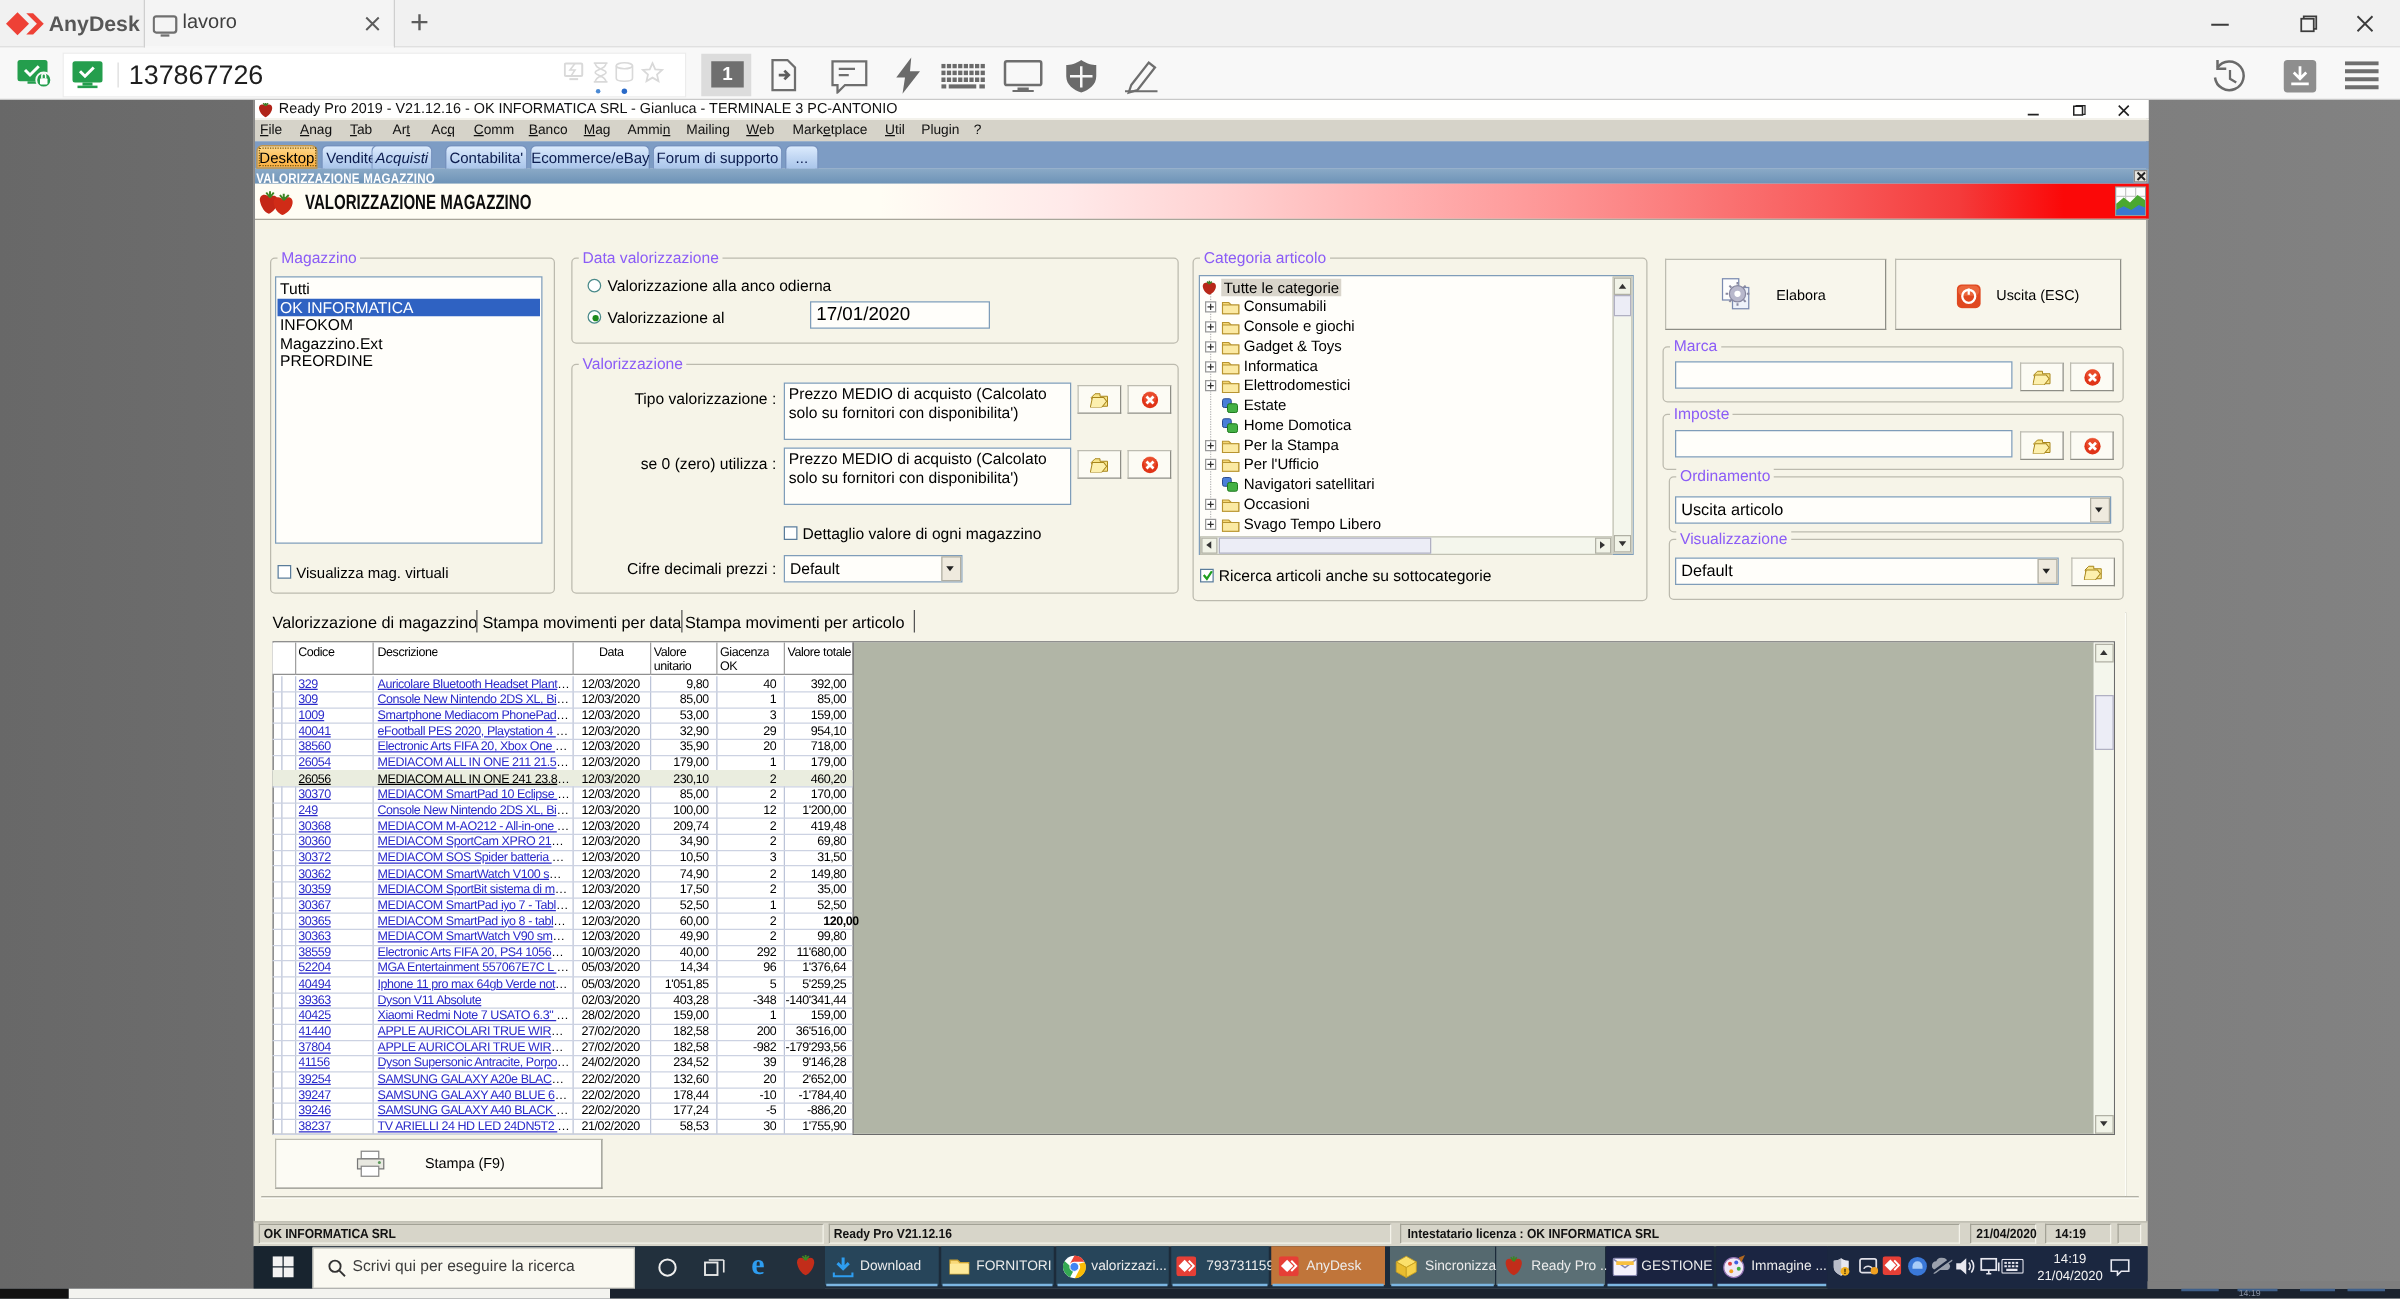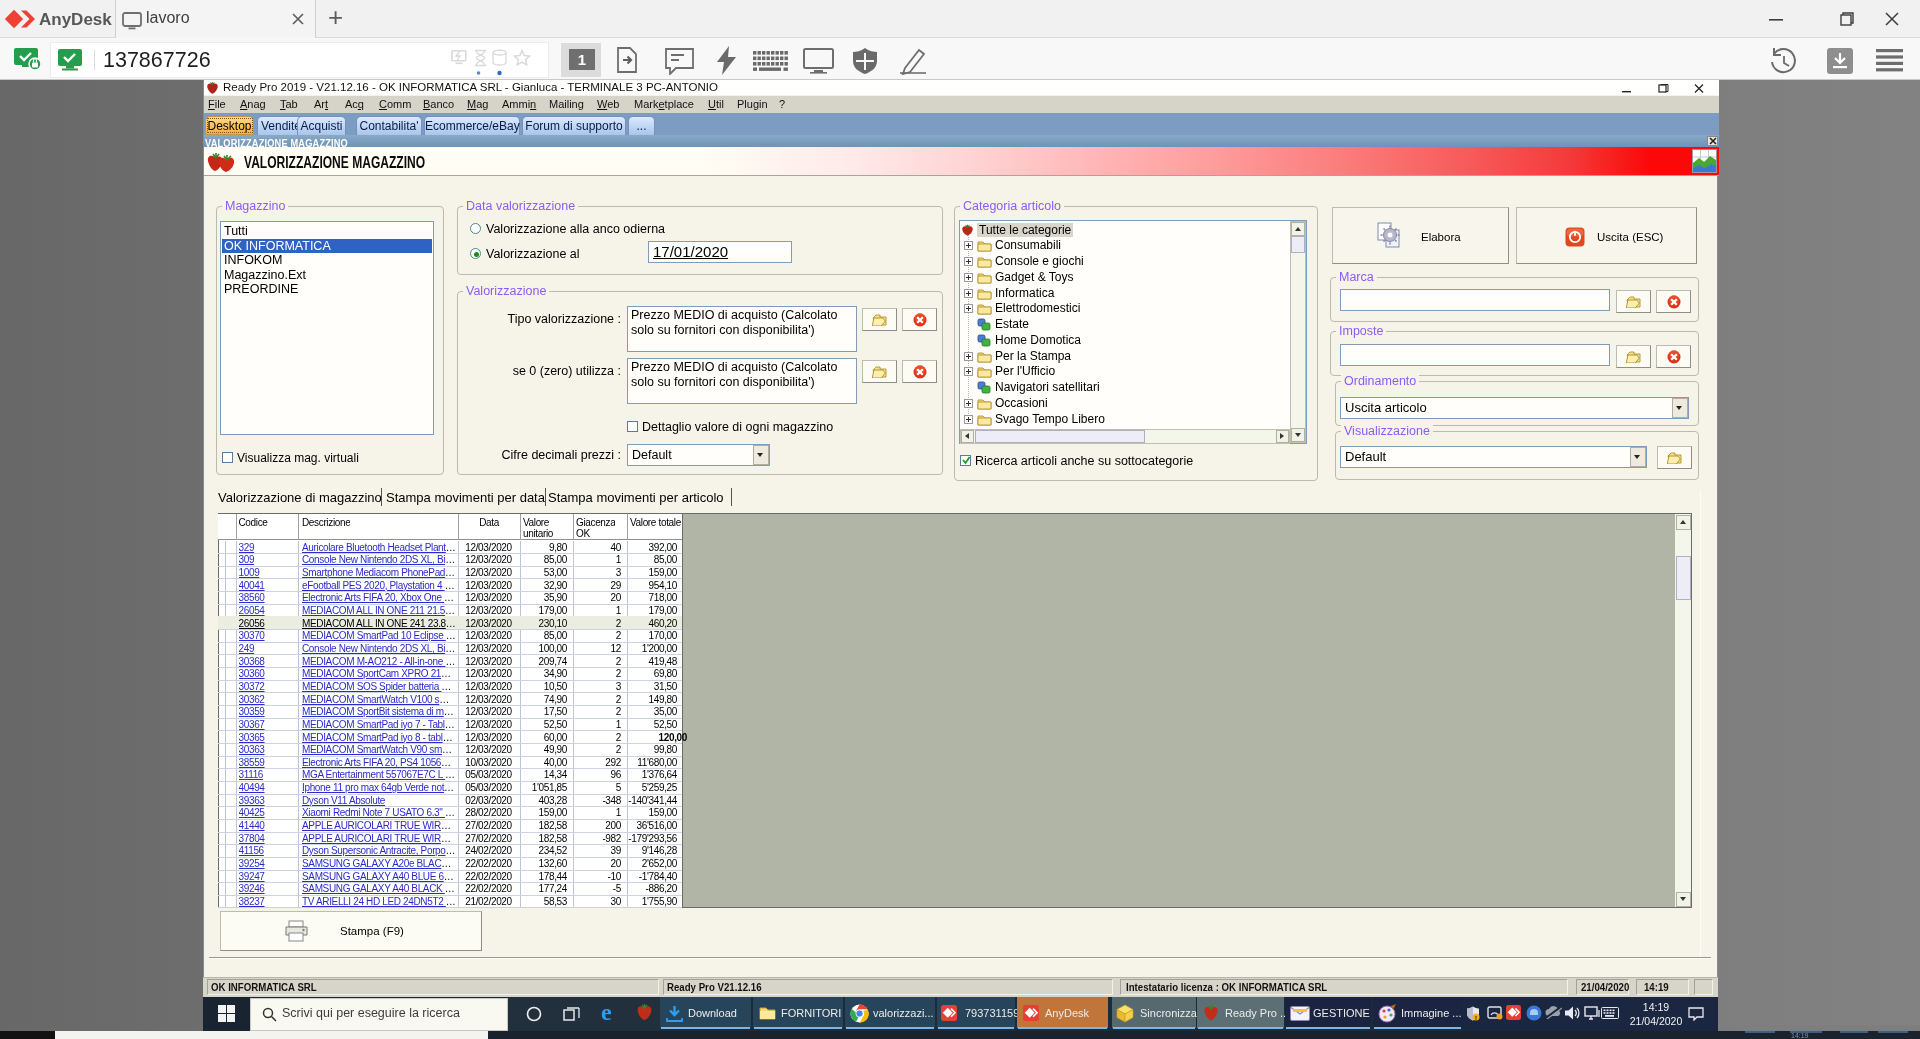--- a/index.html
+++ b/index.html
@@ -210,21 +210,21 @@
 <div class="menuitem" style="left:263px;"><u>M</u>ag</div>
 <div class="menuitem" style="left:298px;">Ammi<u>n</u></div>
 <div class="menuitem" style="left:345px;">Mailin<u>g</u></div>
 <div class="menuitem" style="left:393px;"><u>W</u>eb</div>
 <div class="menuitem" style="left:430px;">Mark<u>e</u>tplace</div>
 <div class="menuitem" style="left:504px;"><u>U</u>til</div>
 <div class="menuitem" style="left:533px;">Plugin</div>
 <div class="menuitem" style="left:575px;">?</div>
 <div class="apptab sel" style="left:1px;width:49px;line-height:18px;">Desktop</div>
 <div class="apptab" style="left:53px;width:48px;line-height:18px;">Vendite</div>
-<div class="apptab" style="left:93px;width:49px;line-height:18px;">Acquisti</div>
+<div class="apptab" style="left:93px;width:49px;line-height:18px;font-style:italic;">Acquisti</div>
 <div class="apptab" style="left:152px;width:66px;line-height:18px;">Contabilita'</div>
 <div class="apptab" style="left:220px;width:96px;line-height:18px;">Ecommerce/eBay</div>
 <div class="apptab" style="left:318px;width:104px;line-height:18px;">Forum di supporto</div>
 <div class="apptab" style="left:424px;width:27px;line-height:18px;">...</div>
 <div class="abs" style="left:2.5px;top:38px;width:46px;height:15px;border:1px dotted #7a5a10;"></div>
 
 <div class="tx" style="left:1px;top:56.5px;font-size:11px;font-weight:bold;color:#fff;letter-spacing:0.2px;transform:scaleX(0.84);transform-origin:0 0;">VALORIZZAZIONE MAGAZZINO</div>
 <div class="abs" style="left:1503px;top:56px;width:11px;height:10px;background:#e8e6e0;border:1px solid #888;"></div>
 <svg class="abs" style="left:1504.5px;top:57px" width="8" height="8">
       <path d="M1 1 L7 7 M7 1 L1 7" stroke="#222" stroke-width="1.6"></path>
@@ -257,21 +257,21 @@
 <div class="cb" style="left:19px;top:372px;"></div>
 <div class="tx" style="left:34px;top:371px;font-size:12px;">Visualizza mag. virtuali</div>
 <div class="fs" style="left:254px;top:126px;width:486px;height:69px;">
         <div class="fslabel" style="left:5px;">Data valorizzazione</div>
       </div>
 <div class="rd" style="left:267px;top:143px;"></div>
 <div class="tx" style="left:283px;top:142px;font-size:12.5px;">Valorizzazione alla anco odierna</div>
 <div class="rd" style="left:267px;top:168px;"></div>
       <div class="abs" style="left:271px;top:172px;width:5px;height:5px;border-radius:50%;background:#1e8a1e;"></div>
 <div class="tx" style="left:283px;top:167px;font-size:12.5px;">Valorizzazione al</div>
-<div class="inp" style="left:445px;top:161px;width:144px;height:22px;font-size:15px;line-height:20px;padding-left:4px;text-decoration:underline;">17/01/2020</div>
+<div class="inp" style="left:445px;top:161px;width:144px;height:22px;font-size:15px;line-height:20px;padding-left:4px;">17/01/2020</div>
 <div class="fs" style="left:254px;top:211px;width:486px;height:184px;">
         <div class="fslabel" style="left:5px;">Valorizzazione</div>
       </div>
 <div class="tx" style="left:258px;top:232px;width:160px;text-align:right;font-size:12.5px;">Tipo valorizzazione :</div>
 <div class="inp" style="left:424px;top:226px;width:230px;height:46px;font-size:12.5px;line-height:15px;padding:1px 0 0 3px;">Prezzo MEDIO di acquisto (Calcolato solo su fornitori con disponibilita')</div>
 <div class="tx" style="left:258px;top:284px;width:160px;text-align:right;font-size:12.5px;">se 0 (zero) utilizza :</div>
 <div class="inp" style="left:424px;top:278px;width:230px;height:46px;font-size:12.5px;line-height:15px;padding:1px 0 0 3px;">Prezzo MEDIO di acquisto (Calcolato solo su fornitori con disponibilita')</div>
 <div class="btn" style="left:659px;top:228px;width:35px;height:23px;"></div>
       <svg class="abs" style="left:669px;top:233px" width="15" height="13" viewBox="0 0 15 13">
         <path d="M1 5 L4 2 h4 v2 h6 v8 h-10 z" fill="#f7e48a" stroke="#a8861c" stroke-width="0.8"></path>
@@ -631,21 +631,21 @@
 <div class="gc" style="left:372px;top:664.18px;width:46px;text-align:right;">2</div>
 <div class="gc" style="left:424px;top:664.18px;width:50px;text-align:right;">99,80</div>
 <div class="abs" style="left:15px;top:688.29px;width:463.5px;height:1px;background:#ccd2e2;"></div>
 <div class="gc" style="left:35.5px;top:676.835px;width:58px;"><span class="glink">38559</span></div>
 <div class="gc" style="left:99px;top:676.835px;width:154px;"><span class="glink">Electronic Arts FIFA 20, PS4  1056027</span></div>
 <div class="gc" style="left:258px;top:676.835px;width:55px;text-align:center;">10/03/2020</div>
 <div class="gc" style="left:318px;top:676.835px;width:46px;text-align:right;">40,00</div>
 <div class="gc" style="left:372px;top:676.835px;width:46px;text-align:right;">292</div>
 <div class="gc" style="left:424px;top:676.835px;width:50px;text-align:right;">11'680,00</div>
 <div class="abs" style="left:15px;top:700.945px;width:463.5px;height:1px;background:#ccd2e2;"></div>
-<div class="gc" style="left:35.5px;top:689.49px;width:58px;"><span class="glink">31116</span></div>
+<div class="gc" style="left:35.5px;top:689.49px;width:58px;"><span class="glink">52204</span></div>
 <div class="gc" style="left:99px;top:689.49px;width:154px;"><span class="glink">MGA Entertainment 557067E7C L O L ...</span></div>
 <div class="gc" style="left:258px;top:689.49px;width:55px;text-align:center;">05/03/2020</div>
 <div class="gc" style="left:318px;top:689.49px;width:46px;text-align:right;">14,34</div>
 <div class="gc" style="left:372px;top:689.49px;width:46px;text-align:right;">96</div>
 <div class="gc" style="left:424px;top:689.49px;width:50px;text-align:right;">1'376,64</div>
 <div class="abs" style="left:15px;top:713.6px;width:463.5px;height:1px;background:#ccd2e2;"></div>
 <div class="gc" style="left:35.5px;top:702.145px;width:58px;"><span class="glink">40494</span></div>
 <div class="gc" style="left:99px;top:702.145px;width:154px;"><span class="glink">Iphone 11 pro max 64gb Verde notte ...</span></div>
 <div class="gc" style="left:258px;top:702.145px;width:55px;text-align:center;">05/03/2020</div>
 <div class="gc" style="left:318px;top:702.145px;width:46px;text-align:right;">1'051,85</div>

